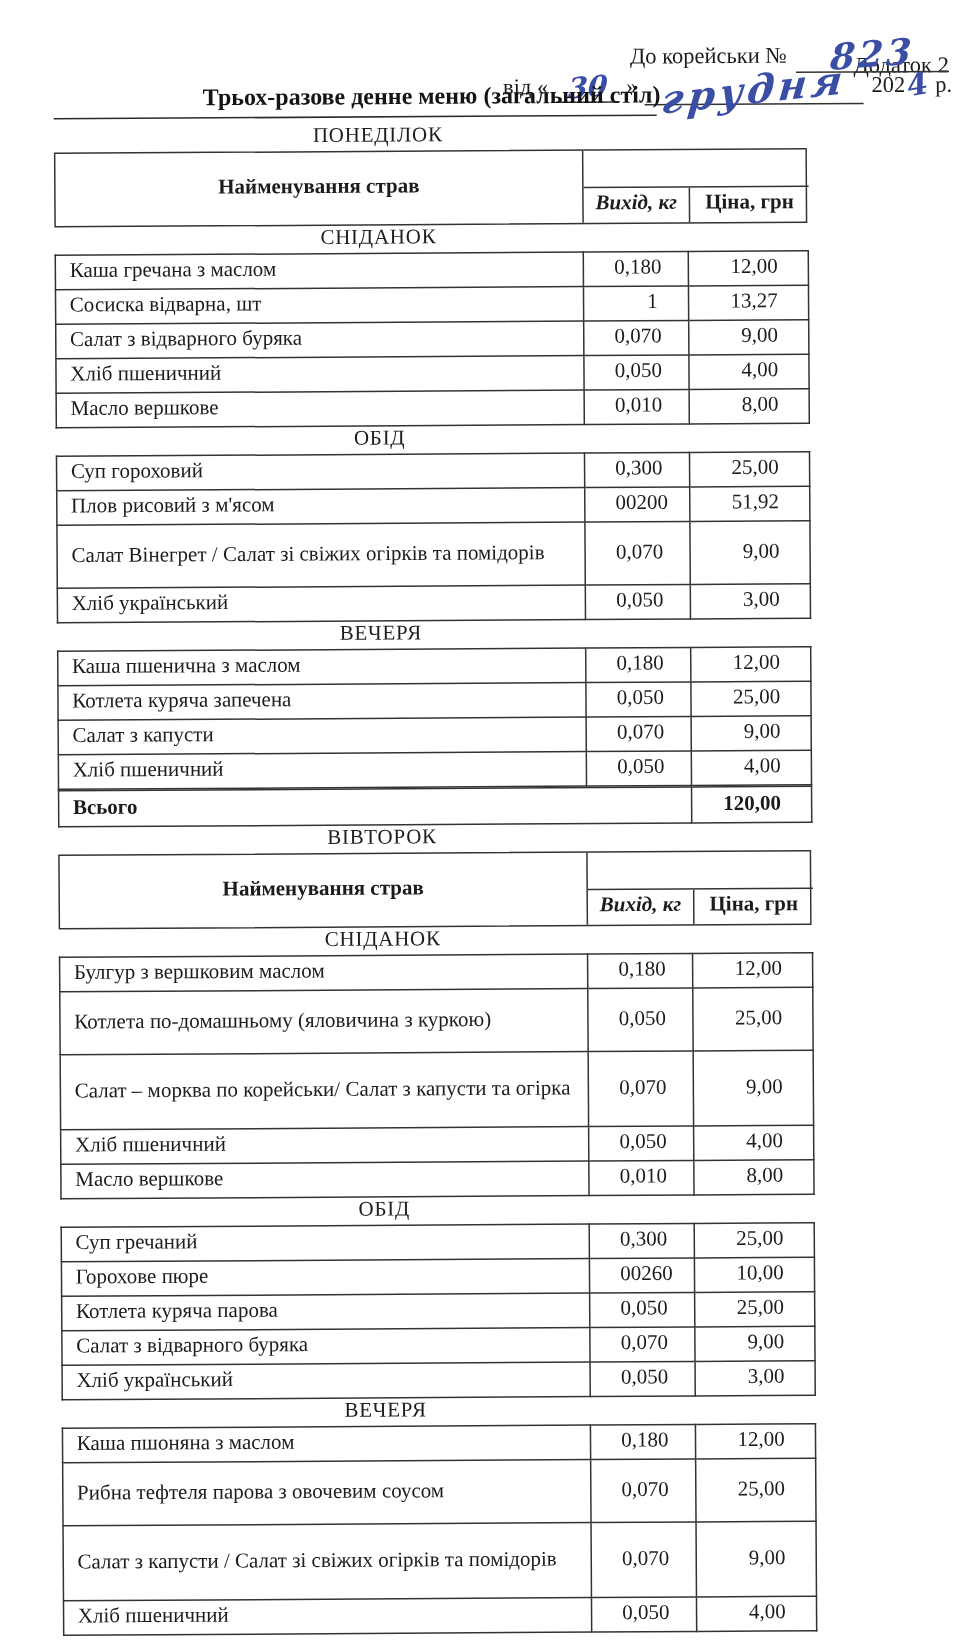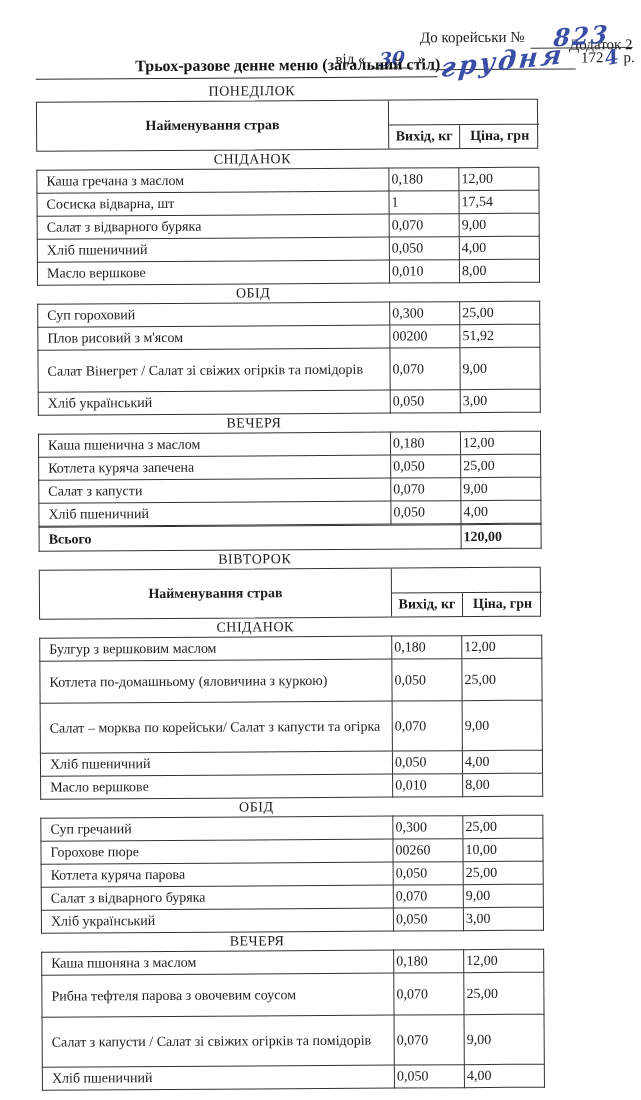--- a/index.html
+++ b/index.html
@@ -32,28 +32,28 @@
     width:502px;margin-left:38px;box-sizing:border-box;text-align:center;padding-right:70px;
     font-size:14px;letter-spacing:.5px;height:18px;line-height:18px;color:#1e1e1e;
   }
   .thead{
     display:grid;grid-template-columns:352px 70px 80px;grid-template-rows:25px 23px;
     width:502px;margin-left:38px;box-sizing:border-box;border:1px solid #333;
   }
   .th-dishes{grid-area:1/1/3/2;display:flex;align-items:center;justify-content:center;
     font-weight:bold;font-size:14px;border-right:1px solid #333;}
   .th-empty{grid-area:1/2/2/4;border-bottom:1px solid #333;}
-  .th-weight{grid-area:2/2/3/3;}
+  .th-weight{grid-area:2/2/3/3;font-style:italic;}
   .th-price{grid-area:2/3/3/4;border-left:1px solid #333;}
   .th-weight,.th-price{font-weight:bold;font-size:14px;text-align:center;line-height:22px;}
 
   table.menu{border-collapse:collapse;table-layout:fixed;width:502px;margin-left:38px;border:1px solid #333;}
   table.menu td{border:1px solid #333;font-size:14px;color:#1c1c1c;}
   td.dish{padding:1px 4px 1px 9px;}
-  td.num{text-align:left;padding:0 2px;}
+  td.num{text-align:right;padding:0 20px;}
   tr.normal{height:23px;}
   tr.tall{height:42px;}
   tr.xtall{height:50px;}
   tr.trow-total{height:24px;}
   .cell-bold{font-weight:bold;}
 </style>
 </head>
 <body>
 
 <div class="page">
@@ -63,21 +63,21 @@
   <div class="contract-line">
     <span>До корейськи №</span>
     <span class="blank blank-number"><span class="hw hw-number" style="color: rgb(59, 78, 166);">823</span></span>
   </div>
 
   <div class="date-line">
     <span>від «</span>
     <span class="blank blank-day"><span class="hw hw-day" style="color: rgb(59, 78, 166);">30</span></span>
     <span>»</span>
     <span class="blank blank-month"><span class="hw hw-month" style="color: rgb(59, 78, 166);">грудня</span></span>
-    <span>172</span>
+    <span>202</span>
       <span class="hw hw-digit" style="color: rgb(59, 78, 166);">4</span>
     <span>р.</span>
   </div>
 
   <div class="title">Трьох-разове денне меню (загальний стіл)</div>
   <div class="title-underline"></div>
 
   <div class="days" id="days-mount">
       <section class="day-section">
         <div class="day-heading">ПОНЕДІЛОК</div>
@@ -96,21 +96,21 @@
           </colgroup>
           <tbody>
             <tr class="normal">
               <td class="dish">Каша гречана з маслом</td>
               <td class="num">0,180</td>
               <td class="num">12,00</td>
             </tr>
             <tr class="normal">
               <td class="dish">Сосиска відварна, шт</td>
               <td class="num">1</td>
-              <td class="num">17,54</td>
+              <td class="num">13,27</td>
             </tr>
             <tr class="normal">
               <td class="dish">Салат з відварного буряка</td>
               <td class="num">0,070</td>
               <td class="num">9,00</td>
             </tr>
             <tr class="normal">
               <td class="dish">Хліб пшеничний</td>
               <td class="num">0,050</td>
               <td class="num">4,00</td>

